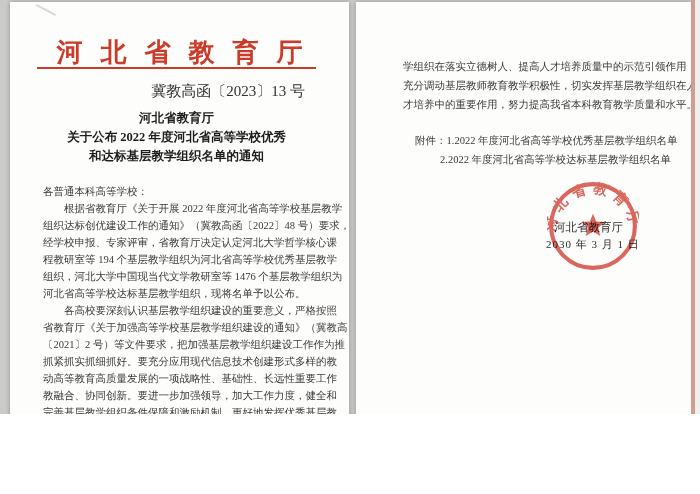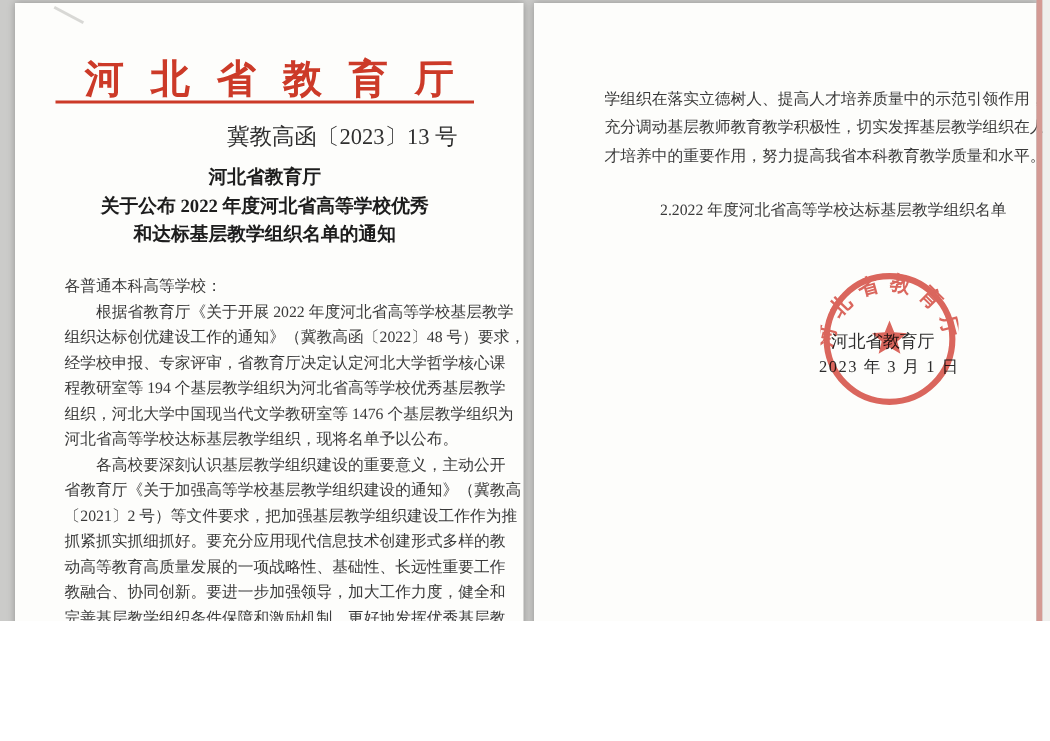--- a/index.html
+++ b/index.html
@@ -114,46 +114,47 @@
     </div>
 
     <div class="bodyblock">
       <div>各普通本科高等学校：</div>
       <div class="ind">根据省教育厅《关于开展 2022 年度河北省高等学校基层教学</div>
       <div>组织达标创优建设工作的通知》（冀教高函〔2022〕48 号）要求，</div>
       <div>经学校申报、专家评审，省教育厅决定认定河北大学哲学核心课</div>
       <div>程教研室等 194 个基层教学组织为河北省高等学校优秀基层教学</div>
       <div>组织，河北大学中国现当代文学教研室等 1476 个基层教学组织为</div>
       <div>河北省高等学校达标基层教学组织，现将名单予以公布。</div>
-      <div class="ind">各高校要深刻认识基层教学组织建设的重要意义，主动公开</div>
+      <div class="ind">各高校要深刻认识基层教学组织建设的重要意义，严格按照</div>
       <div>省教育厅《关于加强高等学校基层教学组织建设的通知》（冀教高</div>
       <div>〔2021〕2 号）等文件要求，把加强基层教学组织建设工作作为推</div>
       <div>抓紧抓实抓细抓好。要充分应用现代信息技术创建形式多样的教</div>
       <div>动高等教育高质量发展的一项战略性、基础性、长远性重要工作</div>
       <div>教融合、协同创新。要进一步加强领导，加大工作力度，健全和</div>
       <div>完善基层教学组织条件保障和激励机制，更好地发挥优秀基层教</div>
     </div>
 
     <div class="bottom-rule"></div>
   </div>
 
   <div class="page right">
 
     <div class="bodyblock2">
       <div>学组织在落实立德树人、提高人才培养质量中的示范引领作用，</div>
       <div>充分调动基层教师教育教学积极性，切实发挥基层教学组织在人</div>
       <div>才培养中的重要作用，努力提高我省本科教育教学质量和水平。</div>
     </div>
 
     <div class="attach">
+      <div>附件：1.2022 年度河北省高等学校优秀基层教学组织名单</div>
       <div class="a2">2.2022 年度河北省高等学校达标基层教学组织名单</div>
     </div>
 
     <div class="sig-agency">河北省教育厅</div>
-    <div class="sig-date">2023 年 3 月 1 日</div>
+    <div class="sig-date">2030 年 3 月 1 日</div>
 
     <svg class="seal" viewBox="0 0 90 90" xmlns="http://www.w3.org/2000/svg">
       <defs>
         <path id="sealArc" d="M 10,62 A 37 37 0 1 1 80,62" fill="none"></path>
       </defs>
       <circle cx="45" cy="45" r="41" fill="none" stroke="#d4453a" stroke-width="4"></circle>
       <polygon fill="#d4453a" points="45,33 48.1,40.6 56.4,41.2 50.1,46.6 52.1,54.7 45,50.3 37.9,54.7 39.9,46.6 33.6,41.2 41.9,40.6"></polygon>
       <text font-size="13.5" fill="#d4453a" font-weight="bold" font-family="Liberation Serif, DejaVu Serif, serif" letter-spacing="6">
         <textPath href="#sealArc" startOffset="8%">河北省教育厅</textPath>
       </text>

